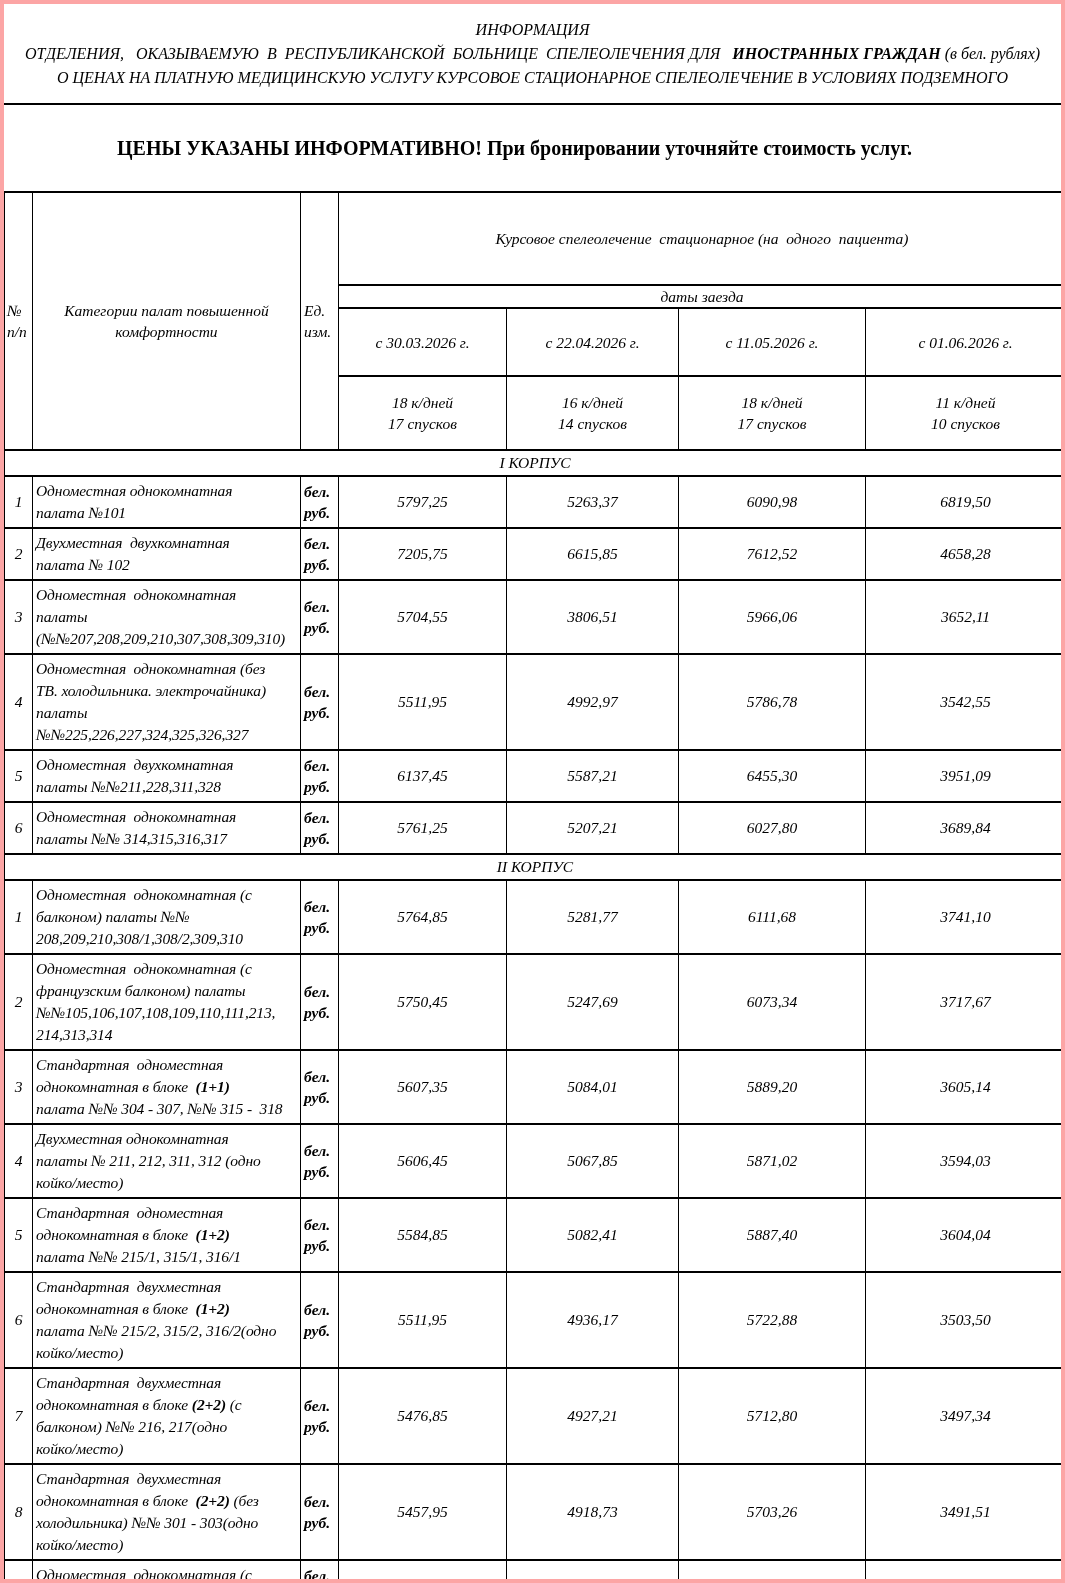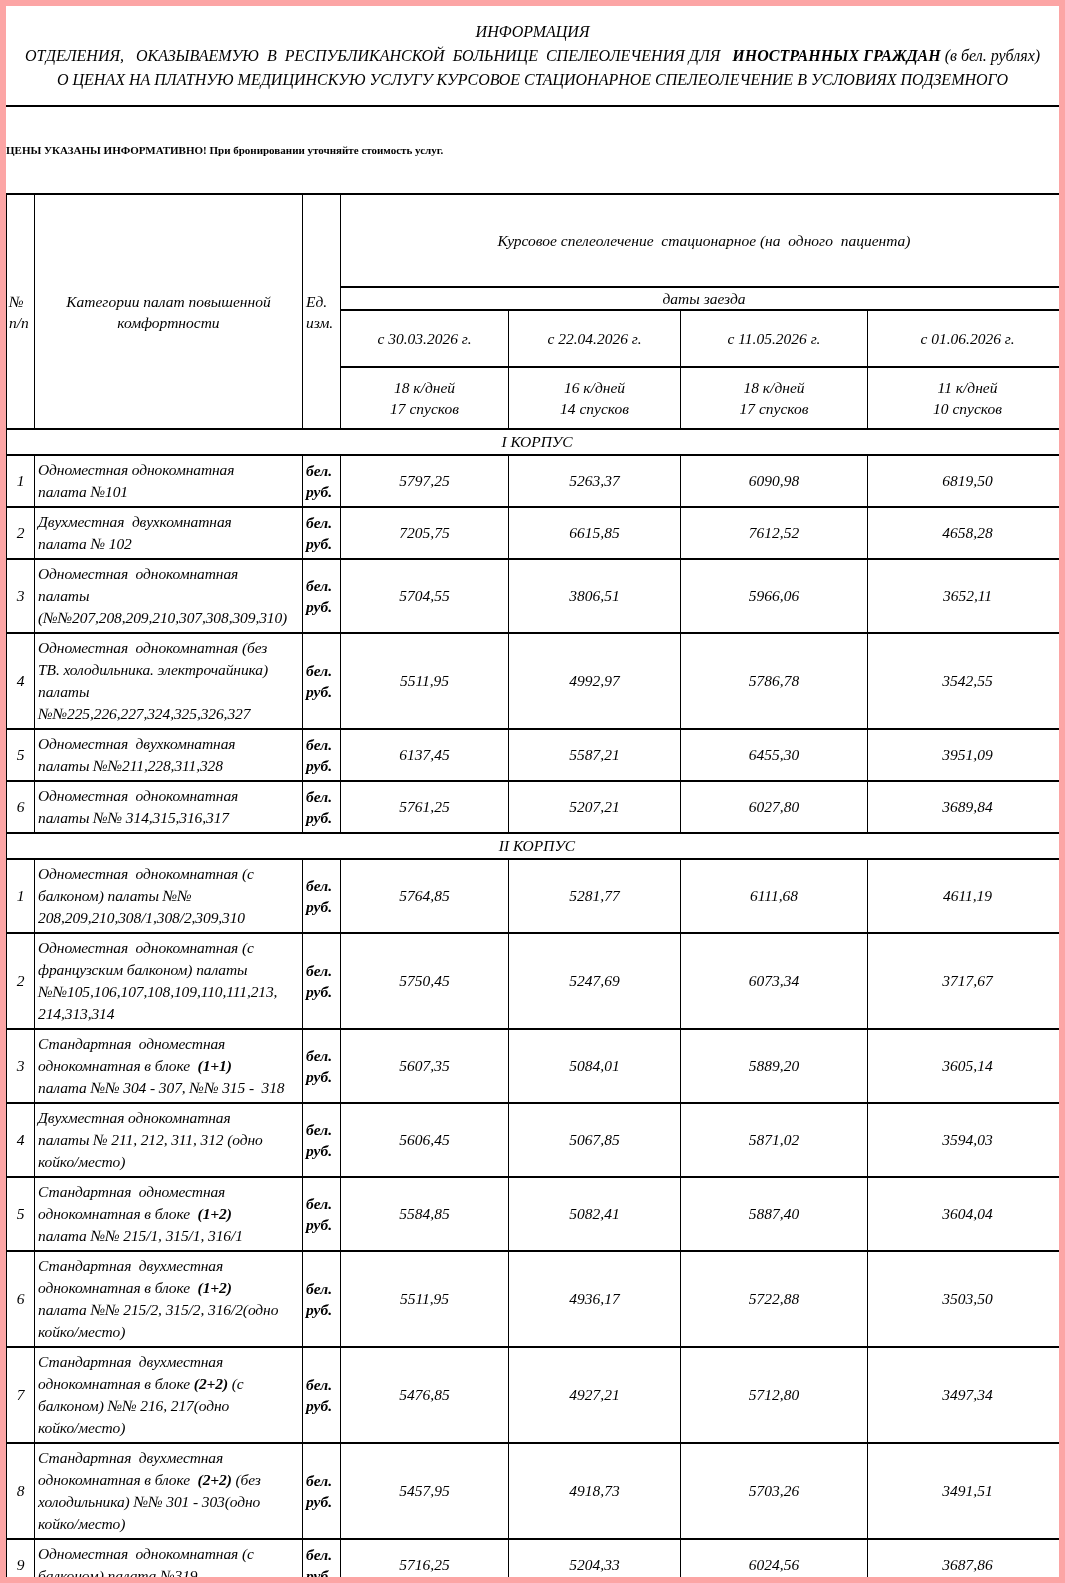--- a/index.html
+++ b/index.html
@@ -1,52 +1,53 @@
 <!DOCTYPE html>
 <html><head>
 <meta charset="utf-8">
 <style>
   html,body{margin:0;padding:0;background:#fff;}
   .page{
     width:1065px;height:1583px;box-sizing:border-box;
-    border:6px solid #fca5a5;background:#fff;color:#000;
+    border:4px solid #fca5a5;background:#fff;color:#000;
     font-family:"Liberation Serif","DejaVu Serif",serif;
     overflow:hidden;
   }
   
   .title-block{
     height:101px;box-sizing:border-box;border-bottom:2px solid #000;
     display:flex;flex-direction:column;justify-content:center;
     text-align:center;font-style:italic;font-size:16px;line-height:24px;
   }
   .title-line{white-space:pre-wrap;}
   .b{font-weight:bold;}
   
   .notice-block{
     height:86px;box-sizing:border-box;
     display:flex;align-items:center;
-    font-weight:bold;font-size:11px;
+    padding-left:113px;
+    font-weight:bold;font-size:20px;
   }
   
   table{
     width:100%;border-collapse:collapse;table-layout:fixed;
     font-style:italic;font-size:15.5px;
   }
   th,td{
     border:1px solid #000;border-top-width:2px;border-bottom-width:2px;
     padding:0;font-weight:normal;vertical-align:middle;
     overflow:hidden;
   }
   thead th{text-align:center;white-space:pre-wrap;line-height:21px;}
   th.numh{text-align:left;padding-left:2px;}
   th.unith{text-align:left;padding-left:3px;margin-left:48px;}
   tr.h-course{height:93px;}
   tr.h-dates{height:22px;}
-  tr.h-datecells{height:57px;}
-  tr.h-days{height:62px;margin-top:44px;}
+  tr.h-datecells{height:68px;}
+  tr.h-days{height:74px;margin-top:44px;}
   td.band{height:24px;text-align:center;}
   td.num{text-align:center;}
   td.cat{text-align:left;padding:3px 1px 3px 3px;line-height:22px;white-space:pre-wrap;letter-spacing:-0.1px;}
   td.unit{text-align:left;padding-left:3px;line-height:21px;white-space:pre-wrap;font-weight:bold;}
   td.price{text-align:center;margin-left:36px;}
 </style>
 </head>
 <body>
 
 <div class="page">
@@ -176,21 +177,21 @@
         <tr>
           <td class="num">1</td>
           <td class="cat">Одноместная  однокомнатная (с
 балконом) палаты №№
 208,209,210,308/1,308/2,309,310</td>
           <td class="unit">бел.
 руб.</td>
           <td class="price">5764,85</td>
           <td class="price">5281,77</td>
           <td class="price">6111,68</td>
-          <td class="price">4611,19</td>
+          <td class="price">3741,10</td>
         </tr>
         <tr>
           <td class="num">2</td>
           <td class="cat">Одноместная  однокомнатная (с
 французским балконом) палаты
 №№105,106,107,108,109,110,111,213,
 214,313,314</td>
           <td class="unit">бел.
 руб.</td>
           <td class="price">5750,45</td>

